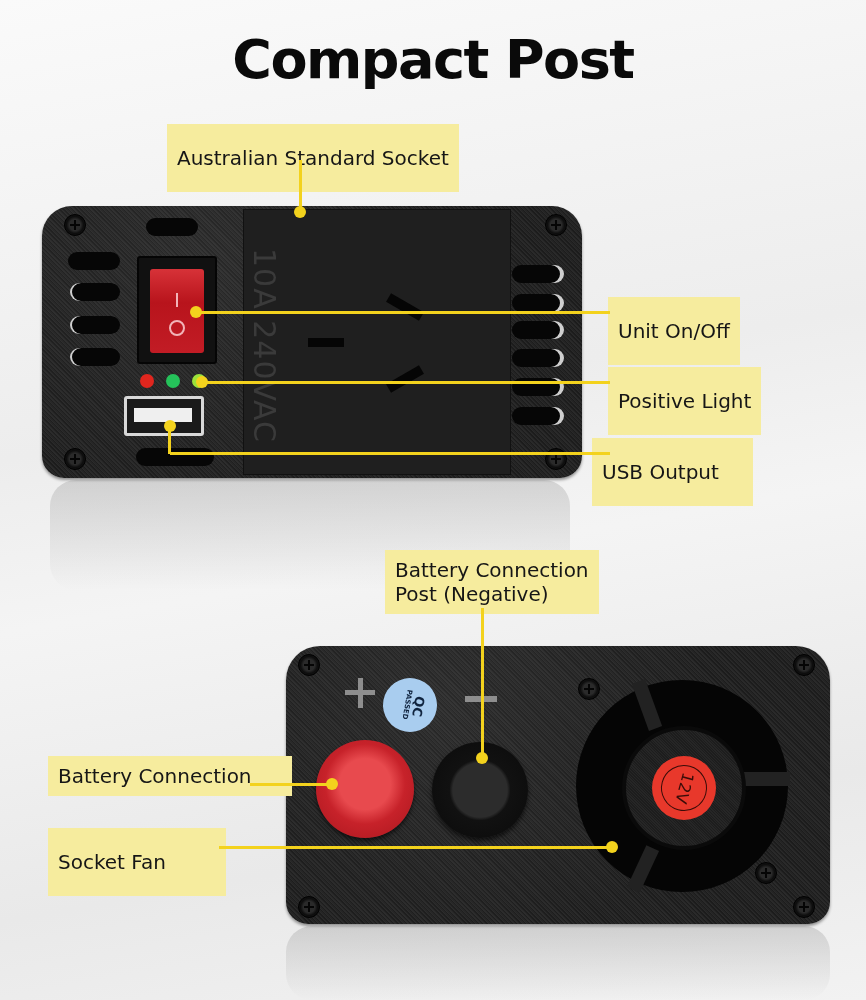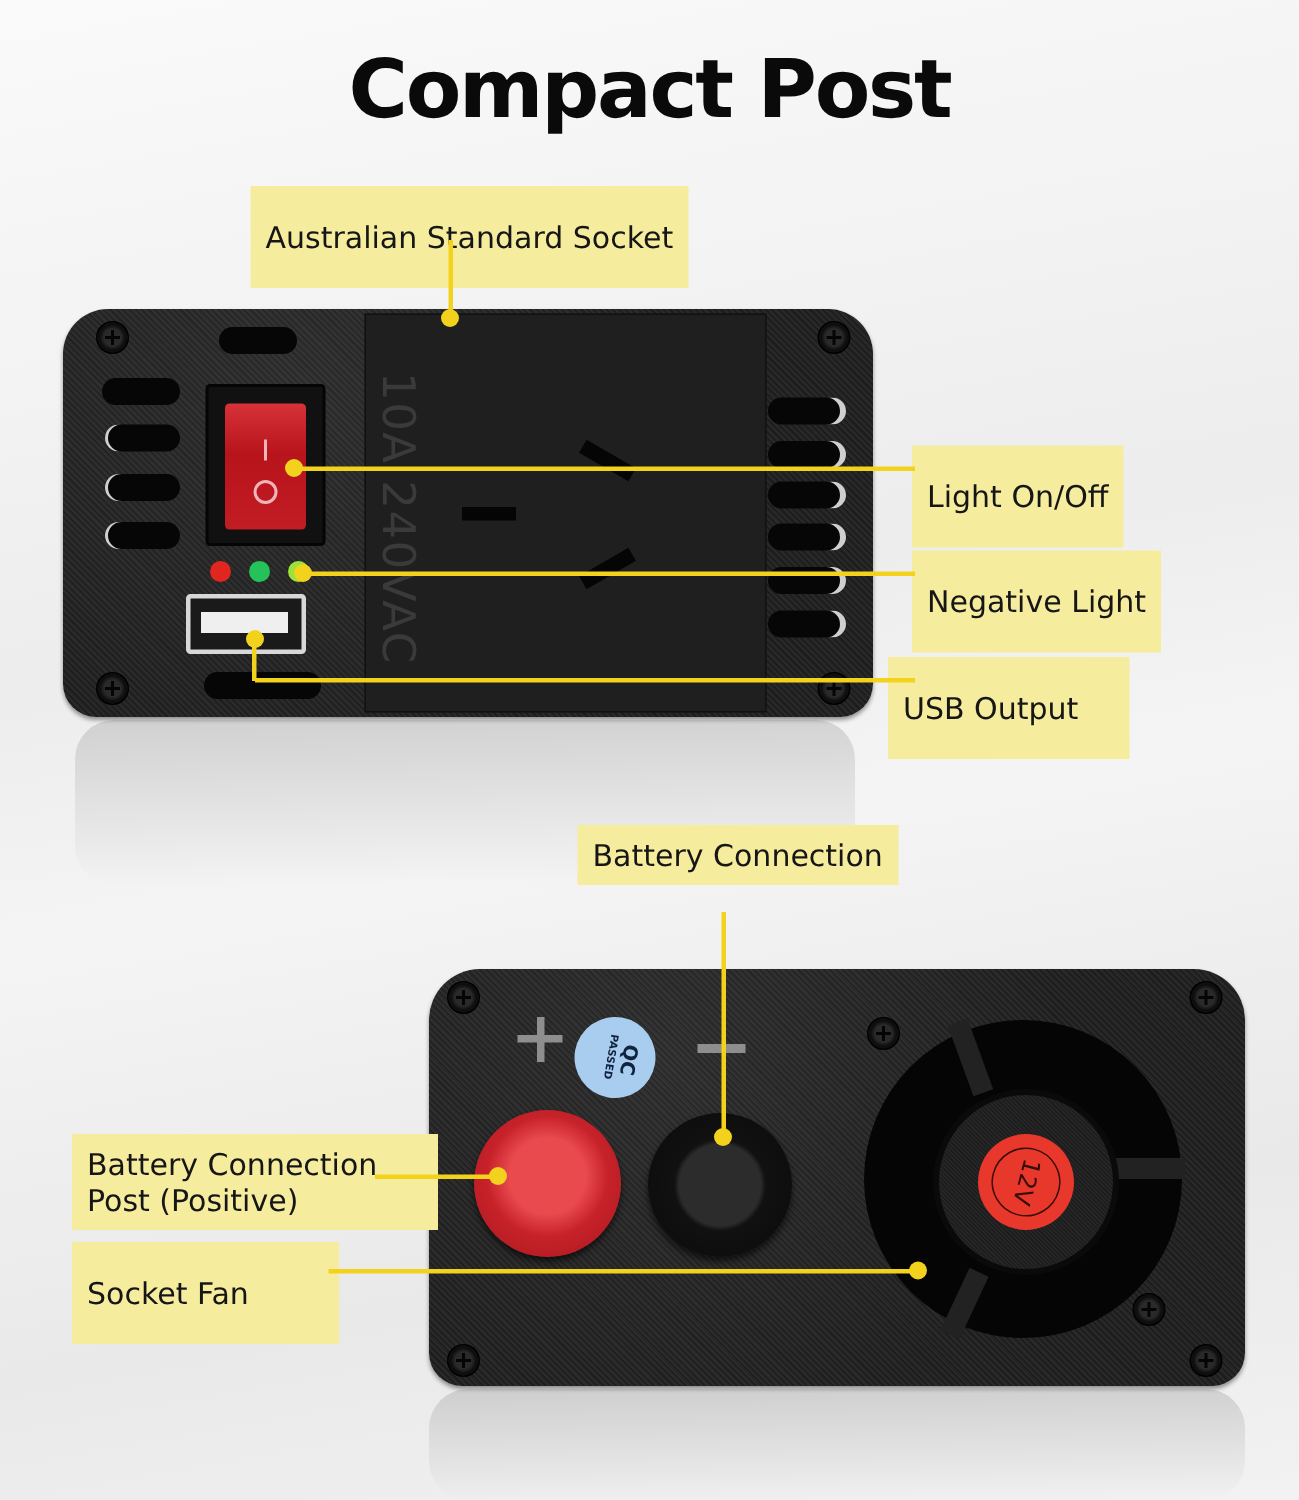--- a/index.html
+++ b/index.html
@@ -146,25 +146,25 @@
 <div class="led" style="left:166px; top:374px; background:#25c25a;"></div>
 <div class="led" style="left:192px; top:374px; background:#9be23a;"></div>
 
 <div class="usb" style="left:124px; top:396px; width:80px; height:40px;"></div>
 <div class="usb-inner" style="left:134px; top:408px; width:58px; height:14px;"></div>
 
 <div class="label" style="left:167px; top:124px;">Australian Standard Socket</div>
 <div class="line" style="left:299px; top:160px; width:3px; height:50px;"></div>
 <div class="dot" style="left:294px; top:206px;"></div>
 
-<div class="label" style="left:608px; top:297px;">Light On/Off</div>
+<div class="label" style="left:608px; top:297px;">Unit On/Off</div>
 <div class="line" style="left:194px; top:311px; width:416px; height:3px;"></div>
 <div class="dot" style="left:190px; top:306px;"></div>
 
-<div class="label" style="left:608px; top:367px;">Negative Light</div>
+<div class="label" style="left:608px; top:367px;">Positive Light</div>
 <div class="line" style="left:204px; top:381px; width:406px; height:3px;"></div>
 <div class="dot" style="left:196px; top:376px;"></div>
 
 <div class="label" style="left:592px; top:438px; padding-right:34px;">USB Output</div>
 <div class="line" style="left:170px; top:452px; width:440px; height:3px;"></div>
 <div class="line" style="left:168px; top:425px; width:3px; height:29px;"></div>
 <div class="dot" style="left:164px; top:420px;"></div>
 
 <div class="device" style="left:286px; top:646px; width:544px; height:278px; border-radius:34px 34px 22px 22px;"></div>
 <div class="reflection" style="left:286px; top:926px; width:544px; height:74px;"></div>
@@ -192,26 +192,26 @@
 <div class="fan-gap" style="left:640px; top:680px; width:14px; height:50px; transform:rotate(-20deg);"></div>
 <div class="fan-gap" style="left:738px; top:772px; width:52px; height:14px;"></div>
 <div class="fan-gap" style="left:636px; top:846px; width:14px; height:46px; transform:rotate(25deg);"></div>
 <div class="fan-hub" style="left:622px; top:726px; width:124px; height:124px;"></div>
 <div class="fan-badge" style="left:652px; top:756px; width:64px; height:64px;">
   <span>12V</span>
 </div>
 
 <div class="label two" style="left:385px; top:550px;">
   <div>Battery Connection</div>
+  <div>Post (Negative)</div>
 </div>
 <div class="line" style="left:481px; top:608px; width:3px; height:148px;"></div>
 <div class="dot" style="left:476px; top:752px;"></div>
 
 <div class="label two" style="left:48px; top:756px; padding-right:40px;">
   <div>Battery Connection</div>
-  <div>Post (Positive)</div>
 </div>
 <div class="line" style="left:250px; top:783px; width:82px; height:3px;"></div>
 <div class="dot" style="left:326px; top:778px;"></div>
 
 <div class="label" style="left:48px; top:828px; padding-right:60px;">Socket Fan</div>
 <div class="line" style="left:219px; top:846px; width:394px; height:3px;"></div>
 <div class="dot" style="left:606px; top:841px;"></div>
 
 </body></html>

